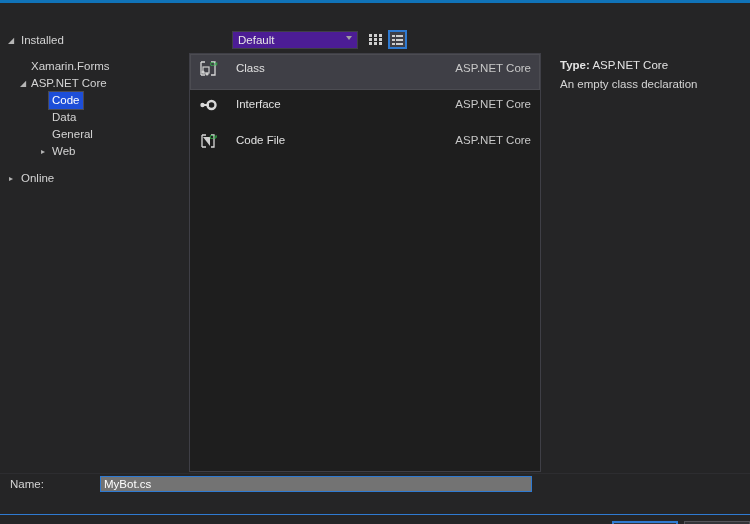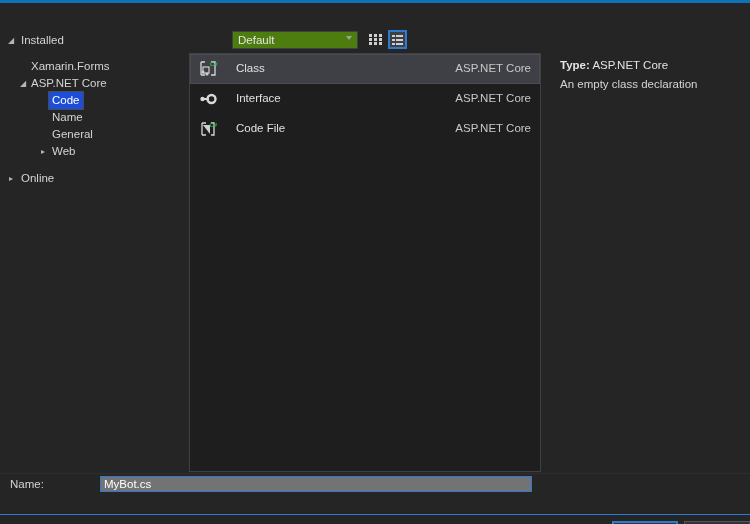--- a/index.html
+++ b/index.html
@@ -117,21 +117,21 @@
     left: 3px; top: 4px;
     font-size: 11.5px;
     color: #d4d4d4;
     white-space: nowrap;
     margin-top: 20px;
   }
   .sort-combo {
     position: absolute;
     left: 43px; top: 1px;
     width: 126px; height: 18px;
-    background: #4d7c0f;
+    background: #4c1d95;
     border: 1px solid #3f3f46;
     box-sizing: border-box;
     cursor: default;
   }
   .sort-combo .cb-text {
     position: absolute;
     left: 5px; top: 2px;
     font-size: 11.5px;
     color: #e6e6e6;
   }
@@ -186,21 +186,21 @@
     position: absolute;
     left: 0; top: 27px;
     width: 352px; height: 419px;
     background: #1e1e1e;
     border: 1px solid #3f3f46;
     box-sizing: border-box;
     overflow: hidden;
   }
   .list-row {
     position: relative;
-    height: 30px;
+    height: 36px;
     cursor: default;
   }
   .list-row.selected {
     background: #3f3f46;
     outline: 1px solid #4c4c52;
     outline-offset: -1px;
   }
   .list-row .ricon {
     position: absolute;
     left: 8px; top: 5px;
@@ -358,21 +358,21 @@
         <span class="tlabel" style="left:28px">Xamarin.Forms</span>
       </div>
       <div class="tree-row">
         <span class="twisty" style="left:18px">◢</span>
         <span class="tlabel" style="left:28px">ASP.NET Core</span>
       </div>
       <div class="tree-row selected">
         <span class="tlabel" style="left:49px">Code</span>
       </div>
       <div class="tree-row">
-        <span class="tlabel" style="left:49px">Name</span>
+        <span class="tlabel" style="left:49px">Data</span>
       </div>
       <div class="tree-row">
         <span class="tlabel" style="left:49px">General</span>
       </div>
       <div class="tree-row">
         <span class="twisty" style="left:38px">▸</span>
         <span class="tlabel" style="left:49px">Web</span>
       </div>
       <div style="height:10px"></div>
       <div class="tree-row">

